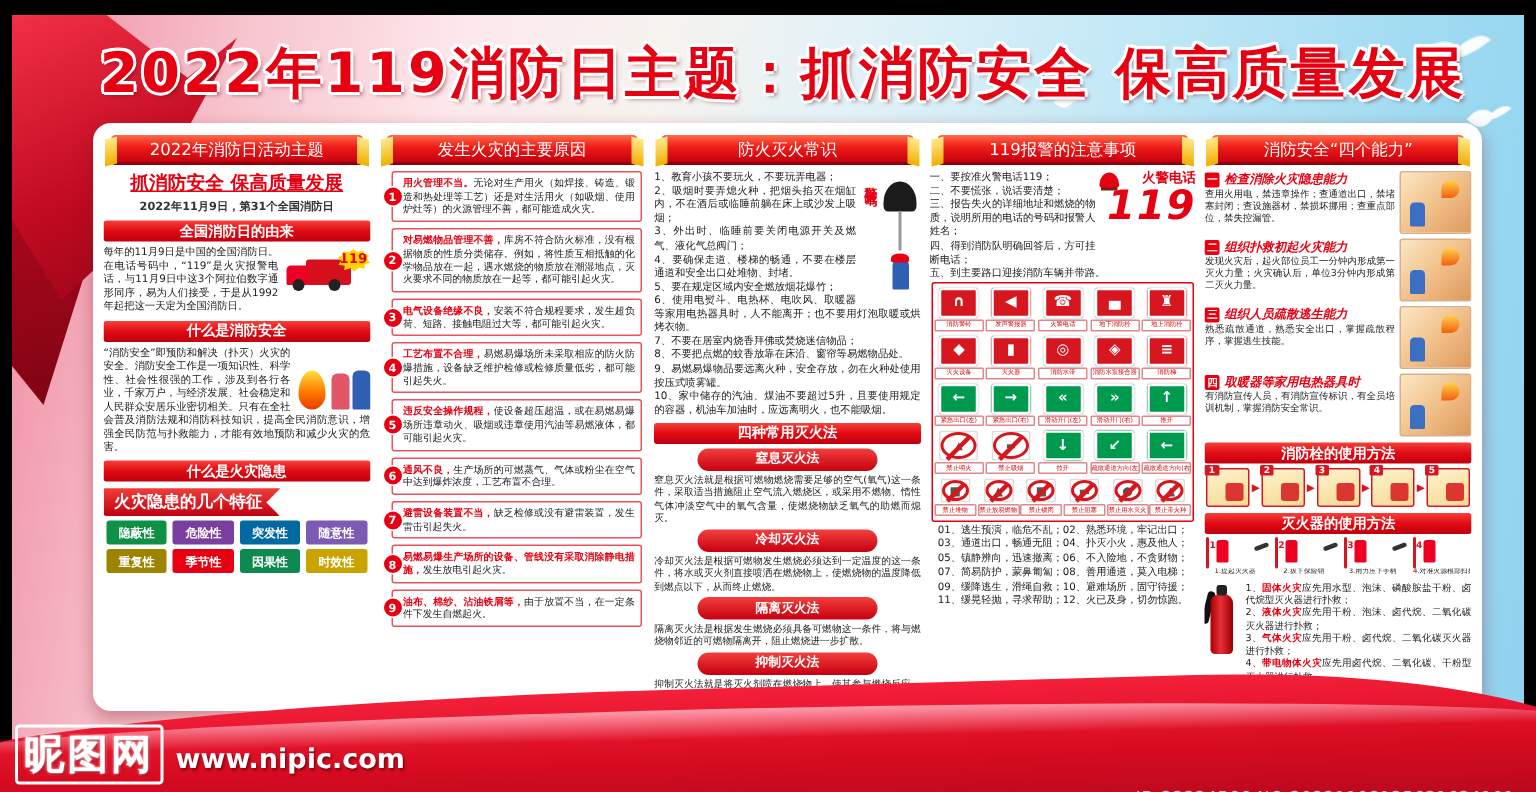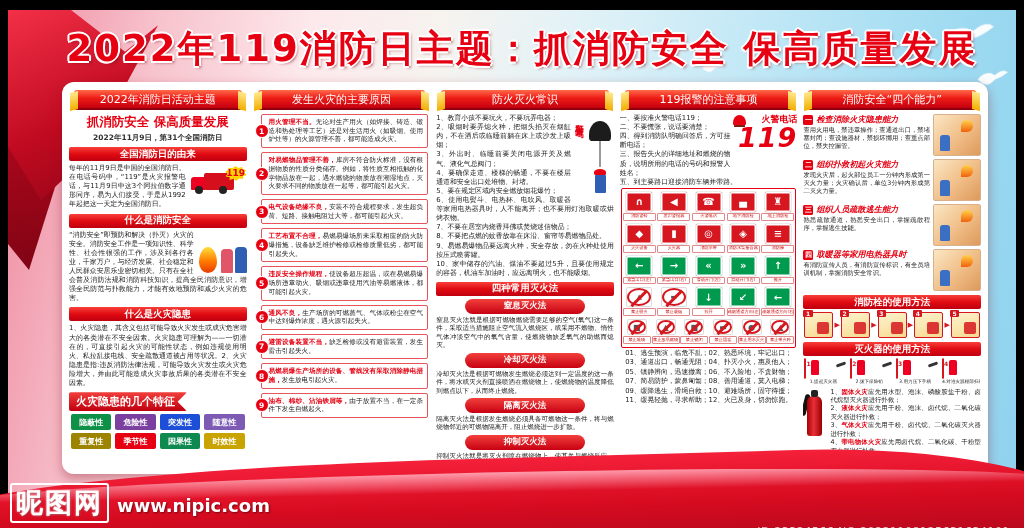--- a/index.html
+++ b/index.html
@@ -33,21 +33,21 @@
   .col-hdr::before,.col-hdr::after{content:"";position:absolute;top:2px;width:8px;height:100%;z-index:-1;
       background:linear-gradient(#ffe98c,#f2ae00);}
   .col-hdr::before{left:-4px;transform:skewY(-14deg);}
   .col-hdr::after{right:-4px;transform:skewY(14deg);}
   .sec-hdr{height:14px;margin:4px 0 3px;background:linear-gradient(180deg,#f8403a,#e00b12 50%,#c00010);
       color:#fff;font-weight:bold;font-size:9.5px;display:flex;align-items:center;justify-content:center;border-radius:2px;}
   .txt{font-size:6.9px;line-height:1.32;color:#1a1a1a;text-align:justify;}
   .red{color:#e60012;}
   b.red{font-weight:bold;}
   
-  .slogan{color:#e60012;font-weight:900;font-size:12.5px;text-align:center;margin-top:2px;}
+  .slogan{color:#e60012;font-weight:900;font-size:12.5px;text-align:center;margin-top:2px;text-decoration:underline;}
   .date{font-size:7.5px;font-weight:bold;color:#333;text-align:center;margin:2px 0 1px;}
   .truck{float:right;width:58px;height:30px;position:relative;margin:2px 0 1px 3px;}
   .truck .cab{position:absolute;left:2px;bottom:6px;width:14px;height:13px;background:#e02;border-radius:3px 0 0 1px;}
   .truck .box{position:absolute;left:15px;bottom:6px;width:30px;height:17px;background:#d5101c;border-radius:2px;}
   .truck .w1,.truck .w2{position:absolute;bottom:2px;width:8px;height:8px;background:#222;border-radius:50%;}
   .truck .w1{left:6px}.truck .w2{left:30px}
   .truck .star{position:absolute;right:0;top:0;width:22px;height:16px;background:#ffd300;border-radius:50%;
       display:flex;align-items:center;justify-content:center;font-size:9px;font-weight:900;color:#e60012;
       clip-path:polygon(50% 0,62% 12%,80% 4%,82% 20%,100% 24%,90% 40%,100% 58%,84% 64%,84% 82%,66% 78%,52% 94%,42% 80%,22% 88%,24% 70%,4% 66%,14% 48%,0 34%,18% 26%,16% 8%,36% 14%);}
   .fireman{float:right;width:50px;height:42px;position:relative;margin:2px 0 0 3px;}
@@ -181,26 +181,25 @@
       <div class="txt">
         <span class="fireman">
           <span class="fl"></span>
           <span class="p1"></span>
             <span class="p2"></span>
         </span>
         <span>“消防安全”即预防和解决（扑灭）火灾的安全。消防安全工作是一项知识性、科学性、社会性很强的工作，涉及到各行各业，千家万户，与经济发展、社会稳定和人民群众安居乐业密切相关。只有在全社会普及消防法规和消防科技知识，提高全民消防意识，增强全民防范与扑救能力，才能有效地预防和减少火灾的危害。</span>
         <span class="clear"></span>
       </div>
       <div class="sec-hdr">什么是火灾隐患</div>
-      <div class="txt">1、火灾隐患，其含义包括可能导致火灾发生或成灾危害增大的各类潜在不安全因素。火灾隐患可理解为——一切潜在的，可直接引起火灾的可能性状态，例如违规使用明火、私拉乱接电线、安全疏散通道被占用等状况。2、火灾隐患是指:违反消防法律法规，可能导致火灾发生或火灾危险增大，并由此可能造成火灾事故后果的各类潜在不安全因素。</div>
       <div class="feat-ribbon">火灾隐患的几个特征</div>
       <div class="tags">
         <span class="tag" style="background:#0e9147">隐蔽性</span>
         <span class="tag" style="background:#7b3fa0">危险性</span>
-        <span class="tag" style="background:#1d4ed8">突发性</span>
+        <span class="tag" style="background:#0369a1">突发性</span>
         <span class="tag" style="background:#7d5bb5">随意性</span>
         <span class="tag" style="background:#9c8400">重复性</span>
         <span class="tag" style="background:#e60012">季节性</span>
         <span class="tag" style="background:#0e8a50">因果性</span>
         <span class="tag" style="background:#c9a300">时效性</span>
       </div>
     </div>
 
     <div class="col">
       <div class="col-hdr">发生火灾的主要原因</div>
@@ -219,21 +218,21 @@
       <div class="cause">
           <span class="num">4</span>
           <div class="txt"><b class="red">工艺布置不合理，</b><span>易燃易爆场所未采取相应的防火防爆措施，设备缺乏维护检修或检修质量低劣，都可能引起失火。</span></div>
         </div>
       <div class="cause">
           <span class="num">5</span>
           <div class="txt"><b class="red">违反安全操作规程，</b><span>使设备超压超温，或在易燃易爆场所违章动火、吸烟或违章使用汽油等易燃液体，都可能引起火灾。</span></div>
         </div>
       <div class="cause">
           <span class="num">6</span>
-          <div class="txt"><b class="red">通风不良，</b><span>生产场所的可燃蒸气、气体或粉尘在空气中达到爆炸浓度，遇火源引起失火。</span></div>
+          <div class="txt"><b class="red">通风不良，</b><span>生产场所的可燃蒸气、气体或粉尘在空气中达到爆炸浓度，工艺布置不合理。</span></div>
         </div>
       <div class="cause">
           <span class="num">7</span>
           <div class="txt"><b class="red">避雷设备装置不当，</b><span>缺乏检修或没有避雷装置，发生雷击引起失火。</span></div>
         </div>
       <div class="cause">
           <span class="num">8</span>
           <div class="txt"><b class="red">易燃易爆生产场所的设备、管线没有采取消除静电措施，</b><span>发生放电引起火灾。</span></div>
         </div>
       <div class="cause">
@@ -278,22 +277,22 @@
     <div class="col">
       <div class="col-hdr">119报警的注意事项</div>
       <div class="txt">
         <span class="call119">
           <span class="siren"></span>
           <span class="lbl">火警电话</span><br>
           <span class="num">119</span>
         </span>
         <div>一、要按准火警电话119；</div>
         <div>二、不要慌张，说话要清楚；</div>
+        <div>三、报告失火的详细地址和燃烧的物质，说明所用的电话的号码和报警人姓名；</div>
         <div>四、得到消防队明确回答后，方可挂断电话；</div>
-        <div>三、报告失火的详细地址和燃烧的物质，说明所用的电话的号码和报警人姓名；</div>
         <div>五、到主要路口迎接消防车辆并带路。</div>
         <span class="clear"></span>
       </div>
       <div class="signs-box">
         <div class="srow">
           <span class="t r">
               <span class="sg">∩</span>
               <em>消防警铃</em>
             </span>
           <span class="t r">

